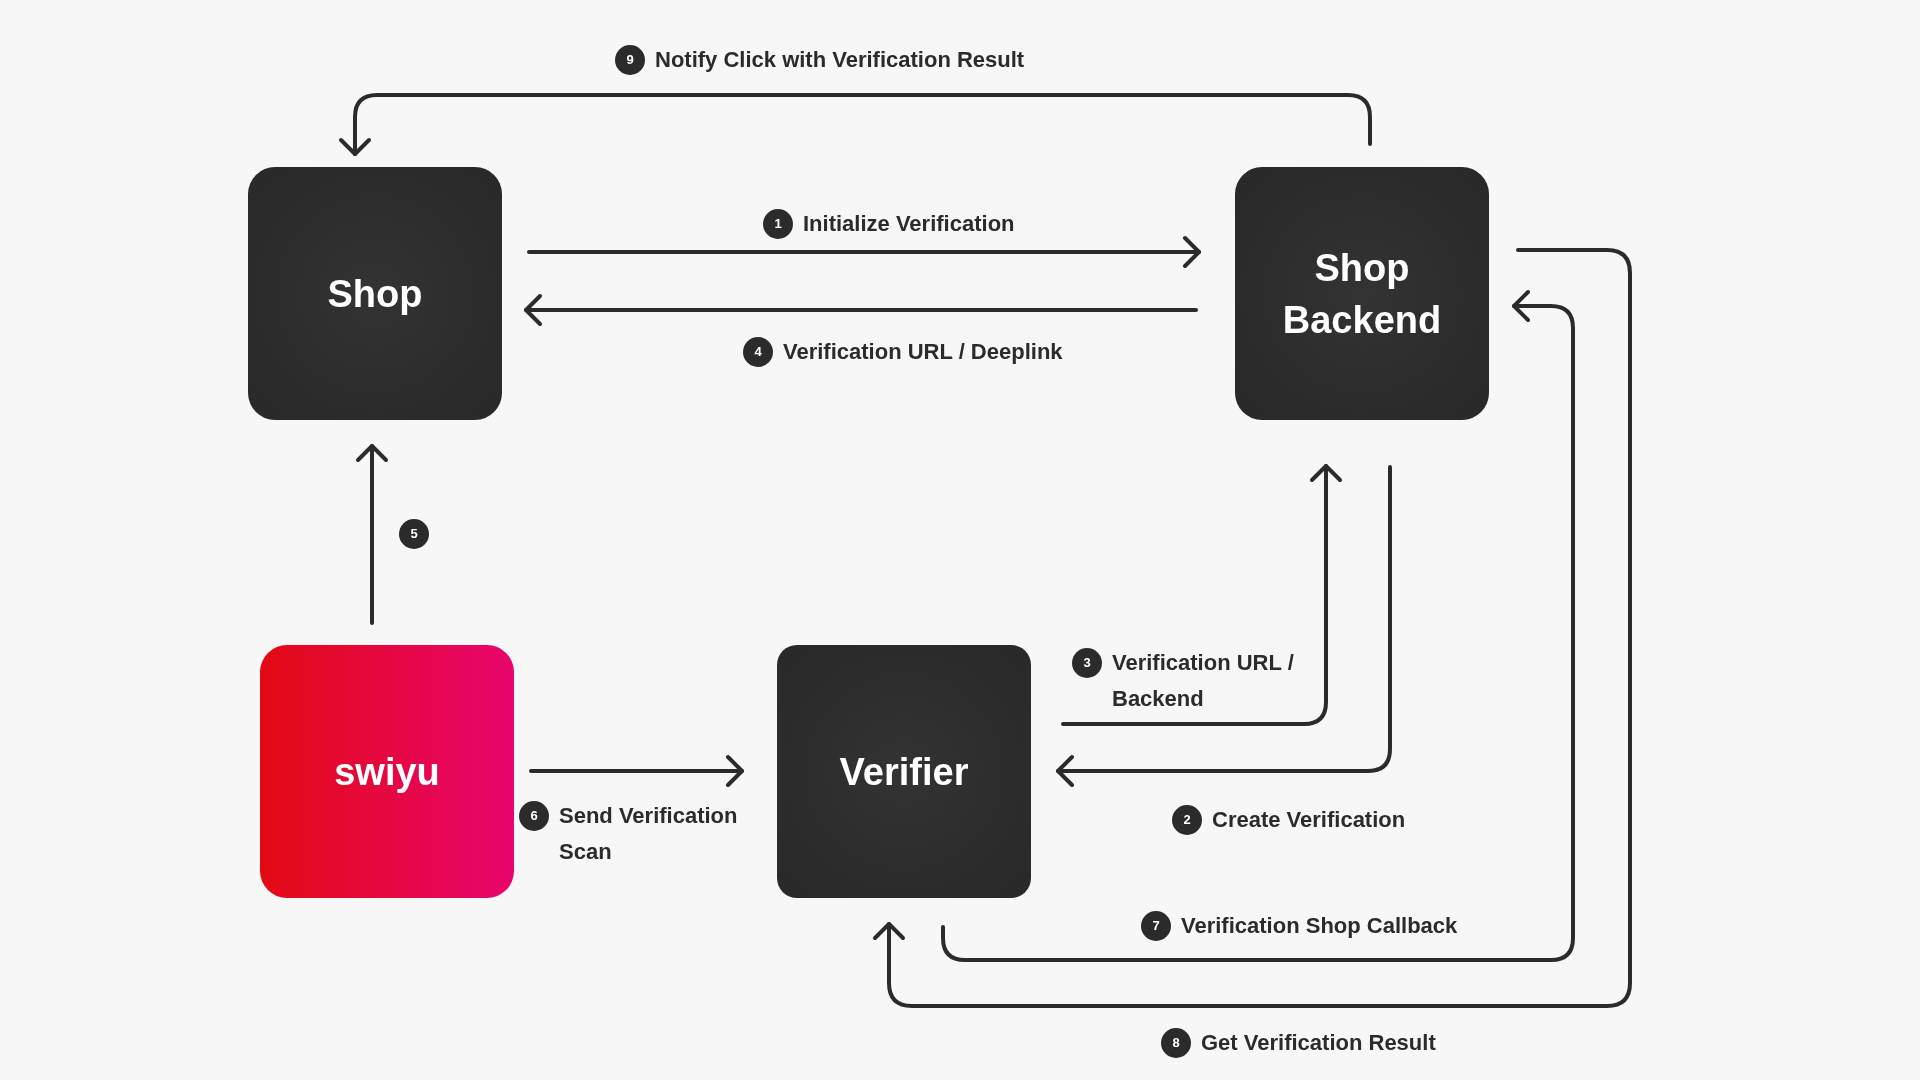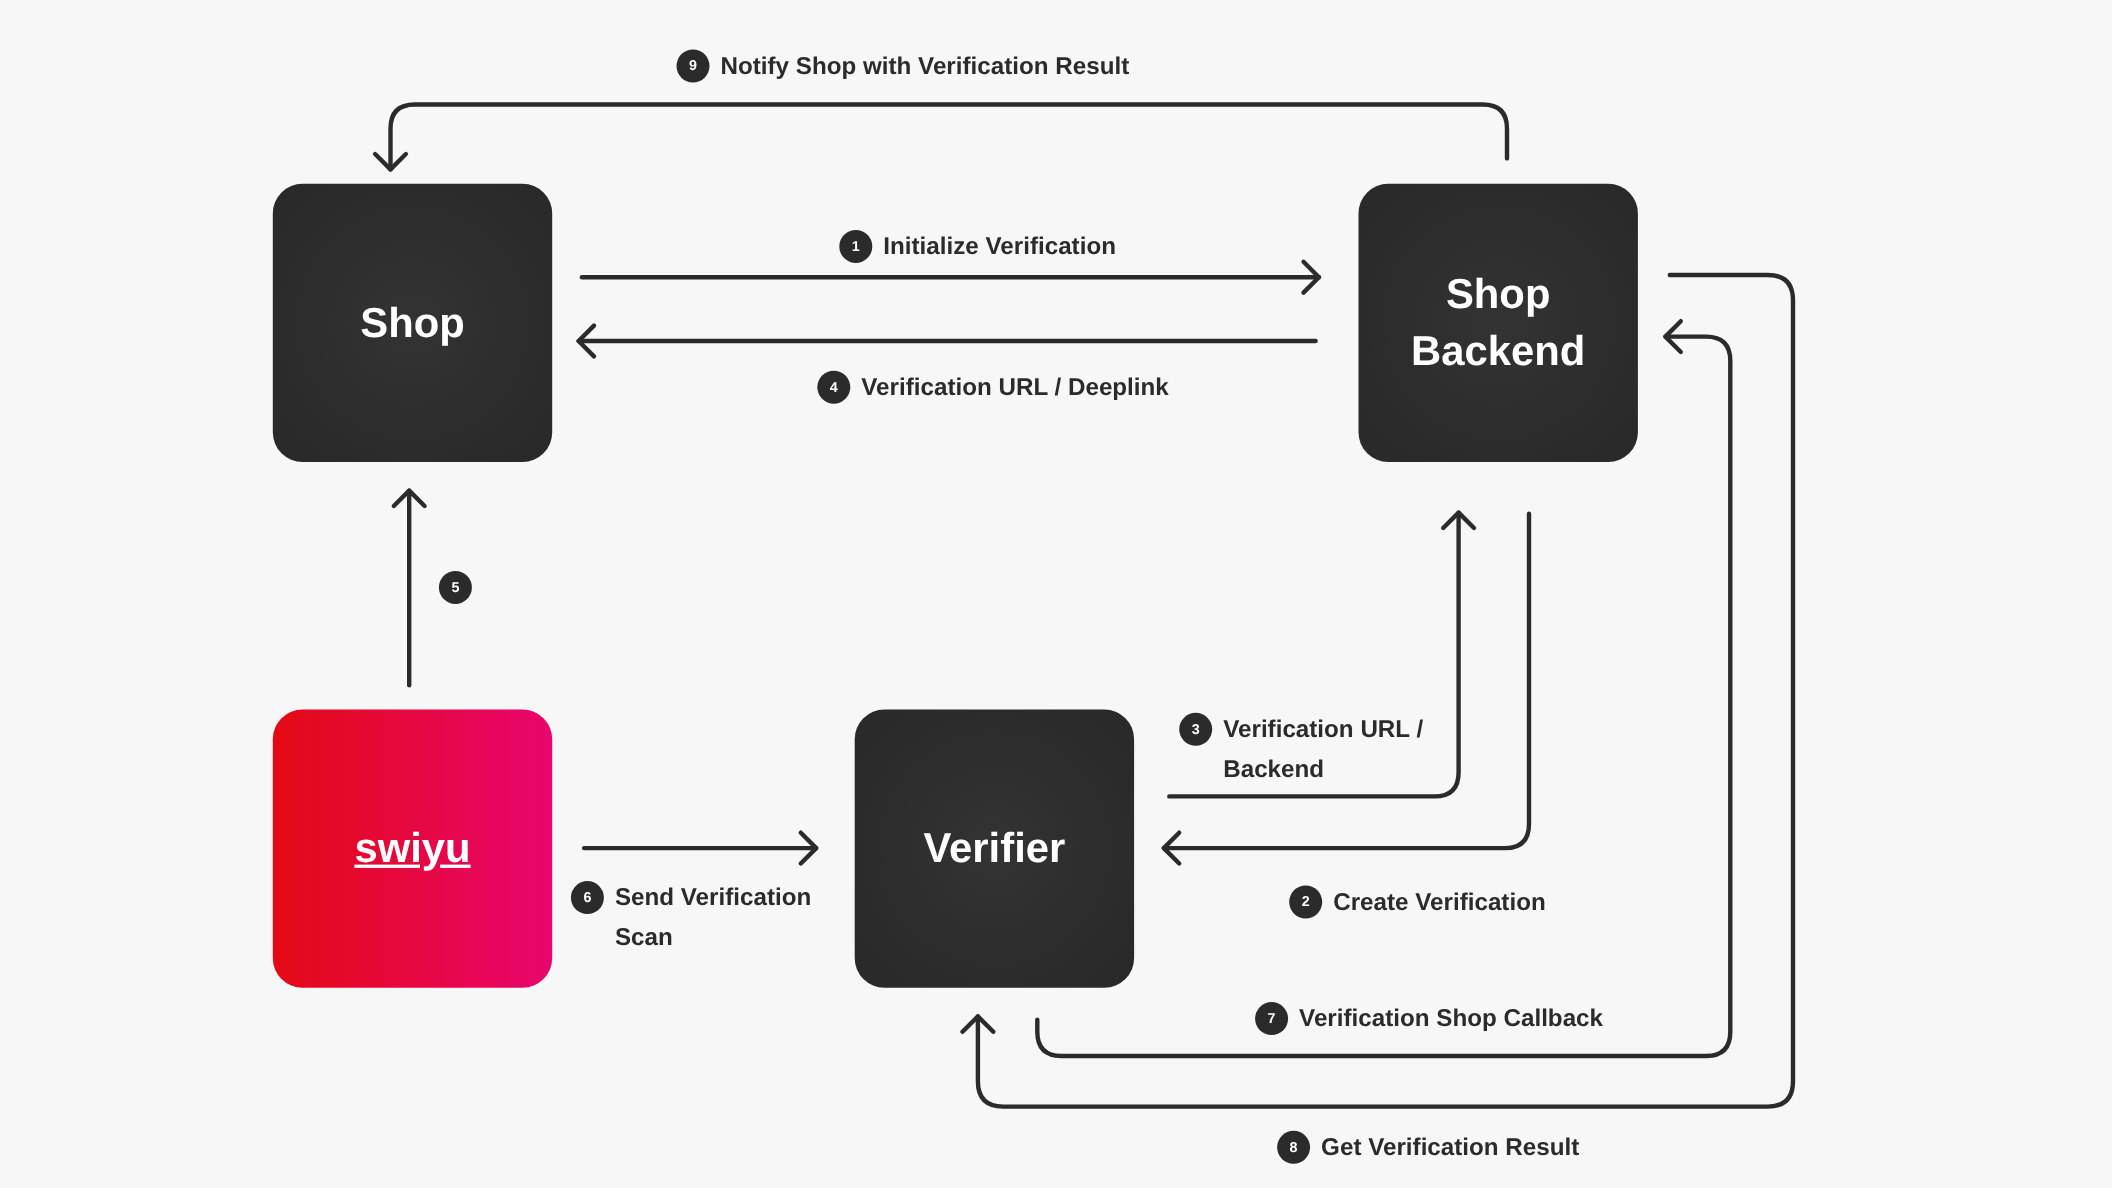--- a/index.html
+++ b/index.html
@@ -19,22 +19,22 @@
       color: #ffffff;
       font-weight: bold;
       font-size: 38px;
       line-height: 52px;
       background: radial-gradient(circle at 50% 50%, #333333 0%, #2b2b2b 70%, #292929 100%);
       box-sizing: border-box;
     }
     .node .label { white-space: pre-line; }
     #node-shop { left: 248px; top: 167px; }
     #node-backend { left: 1235px; top: 167px; }
-    #node-swiyu { left: 248px; top: 645px; text-decoration: underline; }
-    #node-verifier { left: 777px; top: 645px; }
+    #node-swiyu { left: 260px; top: 645px; }
+    #node-verifier { left: 777px; top: 645px; border-radius: 20px; }
     .step {
       position: absolute;
       display: flex; align-items: flex-start;
       color: #2b2b2b;
       font-weight: bold;
       font-size: 22px;
       line-height: 36px;
     }
     .badge {
       flex: 0 0 auto;
@@ -100,21 +100,21 @@
 </div>
 <div class="node" id="node-swiyu" style="background: linear-gradient(90deg, #e30a14 0%, #e8056e 100%);">
   <span class="label">swiyu</span>
 </div>
 <div class="node" id="node-verifier">
   <span class="label">Verifier</span>
 </div>
 
 <div class="step" style="left:615px; top:42px;">
   <span class="badge">9</span>
-  <span class="step-text">Notify Shop with Verification Result</span>
+  <span class="step-text">Notify Click with Verification Result</span>
 </div>
 
 <div class="step" style="left:763px; top:206px;">
   <span class="badge">1</span>
   <span class="step-text">Initialize Verification</span>
 </div>
 
 <div class="step" style="left:743px; top:334px;">
   <span class="badge">4</span>
   <span class="step-text">Verification URL / Deeplink</span>

